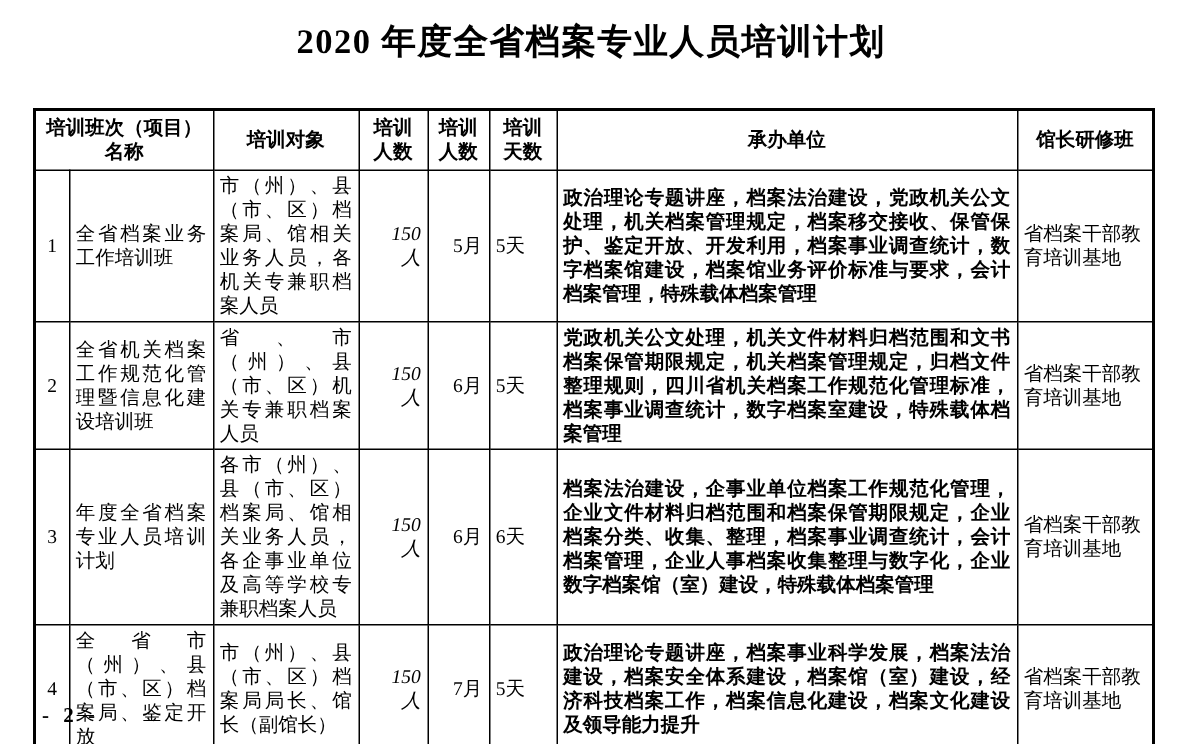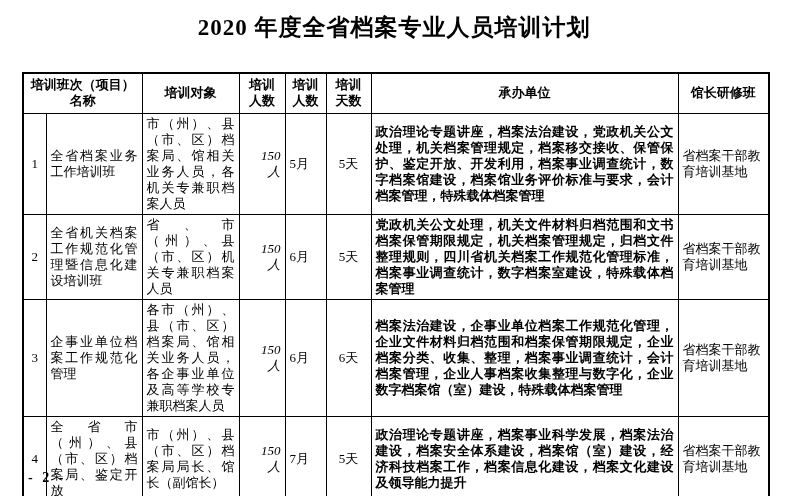--- a/index.html
+++ b/index.html
@@ -50,22 +50,22 @@
   }
   tr.head   { height: 40px; padding-left: 19px; }
   tr.r1     { height: 83px; }
   tr.r2     { height: 71px; }
   tr.r3     { height: 97px; }
   tr.r4     { height: 70px; }
   .c-index    { text-align: center; padding: 2px 1px; }
   .c-name     { text-align: justify; padding: 2px 6px; }
   .c-target   { text-align: justify; padding: 2px 6px; }
   .c-count    { text-align: right; white-space: pre-line; padding: 2px 1px; font-style: italic; }
-  .c-time     { text-align: left; padding: 2px 1px; }
-  .c-days     { text-align: center; padding: 2px 1px; }
+  .c-time     { text-align: right; padding: 2px 1px; }
+  .c-days     { padding: 2px 1px; }
   .c-content  { text-align: justify; padding: 2px 5px; font-weight: bold; }
   .c-organizer{ padding: 2px 5px; }
   .page-number {
     position: absolute;
     left: 28px;
     top: 470px;
     font-size: 14px;
     font-weight: bold;
     letter-spacing: 3px;
   }
@@ -119,21 +119,21 @@
           <td class="c-count">150
 人</td>
           <td class="c-time">6月</td>
           <td class="c-days">5天</td>
           <td class="c-content">党政机关公文处理，机关文件材料归档范围和文书档案保管期限规定，机关档案管理规定，归档文件整理规则，四川省机关档案工作规范化管理标准，档案事业调查统计，数字档案室建设，特殊载体档案管理</td>
           <td class="c-organizer">省档案干部教育培训基地</td>
         </tr>
 
         <tr class="r3">
           <td class="c-index">3</td>
-          <td class="c-name">企事业单位档案工作规范化管理</td>
+          <td class="c-name">年度全省档案专业人员培训计划</td>
           <td class="c-target">各市（州）、县（市、区）档案局、馆相关业务人员，各企事业单位及高等学校专兼职档案人员</td>
           <td class="c-count">150
 人</td>
           <td class="c-time">6月</td>
           <td class="c-days">6天</td>
           <td class="c-content">档案法治建设，企事业单位档案工作规范化管理，企业文件材料归档范围和档案保管期限规定，企业档案分类、收集、整理，档案事业调查统计，会计档案管理，企业人事档案收集整理与数字化，企业数字档案馆（室）建设，特殊载体档案管理</td>
           <td class="c-organizer">省档案干部教育培训基地</td>
         </tr>
 
         <tr class="r4">

